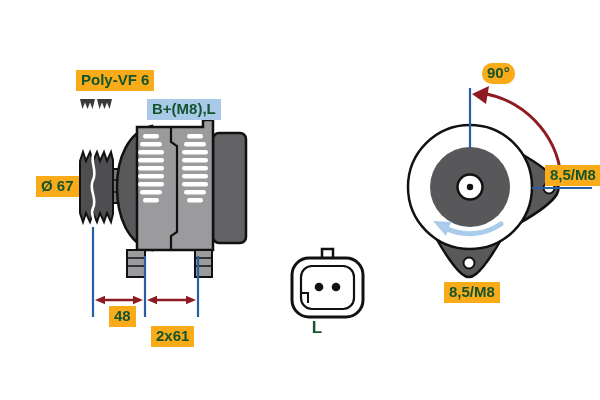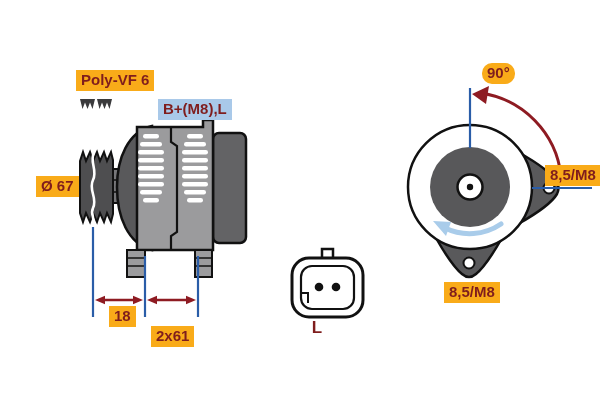--- a/index.html
+++ b/index.html
@@ -1,22 +1,22 @@
 <!DOCTYPE html>
 <html><head>
 <meta charset="utf-8">
 <style>
   html,body{margin:0;padding:0;background:#fff;}
   #canvas{position:relative;width:600px;height:400px;background:#ffffff;overflow:hidden;
           font-family:"Liberation Sans", sans-serif;}
   #drawing{position:absolute;left:0;top:0;}
-  .lbl{position:absolute;font-weight:bold;font-size:15px;color:#7f1d1d;
+  .lbl{position:absolute;font-weight:bold;font-size:15px;color:#14532d;
        padding:1px 5px;white-space:nowrap;line-height:1.25;}
   .lbl-y{background:#F9AB19;}
-  .lbl-b{background:#A9C9E9;margin-left:11px;}
+  .lbl-b{background:#A9C9E9;}
   .plain{background:transparent;padding:0;font-size:17px;}
 </style>
 </head>
 <body>
 
 <div id="canvas">
 
   <svg id="drawing" width="600" height="400" viewBox="0 0 600 400">
 
     <g>
@@ -129,21 +129,21 @@
     <path d="M561,176 A94,94 0 0 0 480,93" fill="none" stroke="#8E1B22" stroke-width="3"></path>
     <polygon points="472,94 489,86 486,104" fill="#8E1B22"></polygon>
   </svg>
 
   <div class="lbl lbl-y" style="left: 76px; top: 70px; background-color: rgb(249, 171, 25);">Poly-VF 6</div>
 
   <div class="lbl lbl-b" style="left: 147px; top: 99px; background-color: rgb(169, 201, 233);">B+(M8),L</div>
 
   <div class="lbl lbl-y" style="left: 36px; top: 176px; background-color: rgb(249, 171, 25);">Ø 67</div>
 
-  <div class="lbl lbl-y" style="left: 109px; top: 306px; background-color: rgb(249, 171, 25);">18</div>
+  <div class="lbl lbl-y" style="left: 109px; top: 306px; background-color: rgb(249, 171, 25);">48</div>
 
   <div class="lbl lbl-y" style="left: 151px; top: 306px; background-color: rgb(249, 171, 25); margin-top: 20px;">2x61</div>
 
   <div class="lbl plain" style="left:308px;top:317px;width:18px;text-align:center;">L</div>
 
   <div class="lbl lbl-y" style="left: 482px; top: 63px; background-color: rgb(249, 171, 25); border-radius: 10px;">90°</div>
 
   <div class="lbl lbl-y" style="left: 545px; top: 165px; background-color: rgb(249, 171, 25);">8,5/M8</div>
 
   <div class="lbl lbl-y" style="left: 444px; top: 282px; background-color: rgb(249, 171, 25);">8,5/M8</div>

